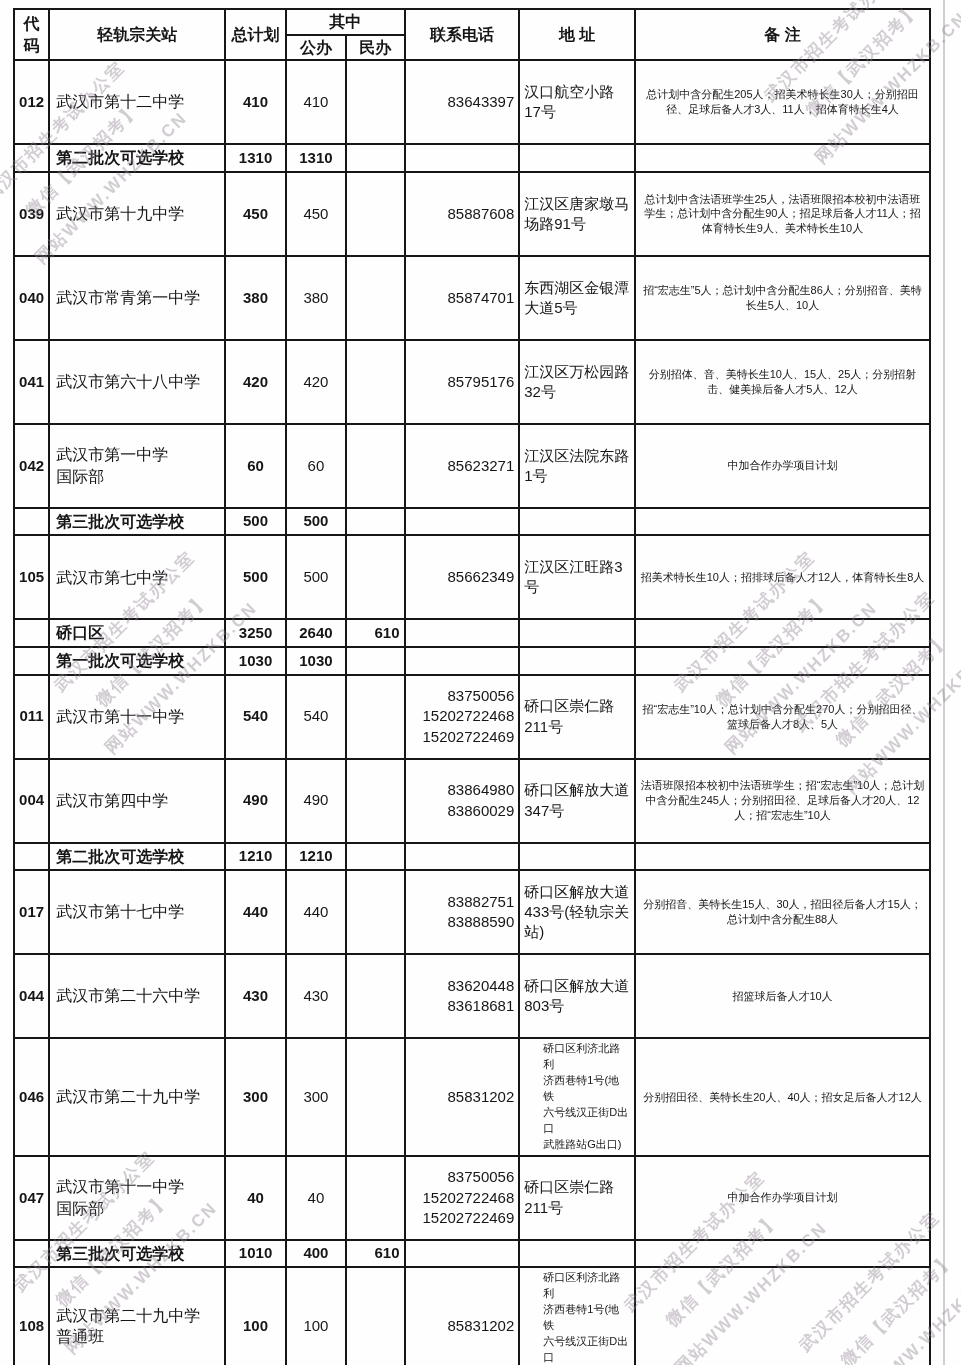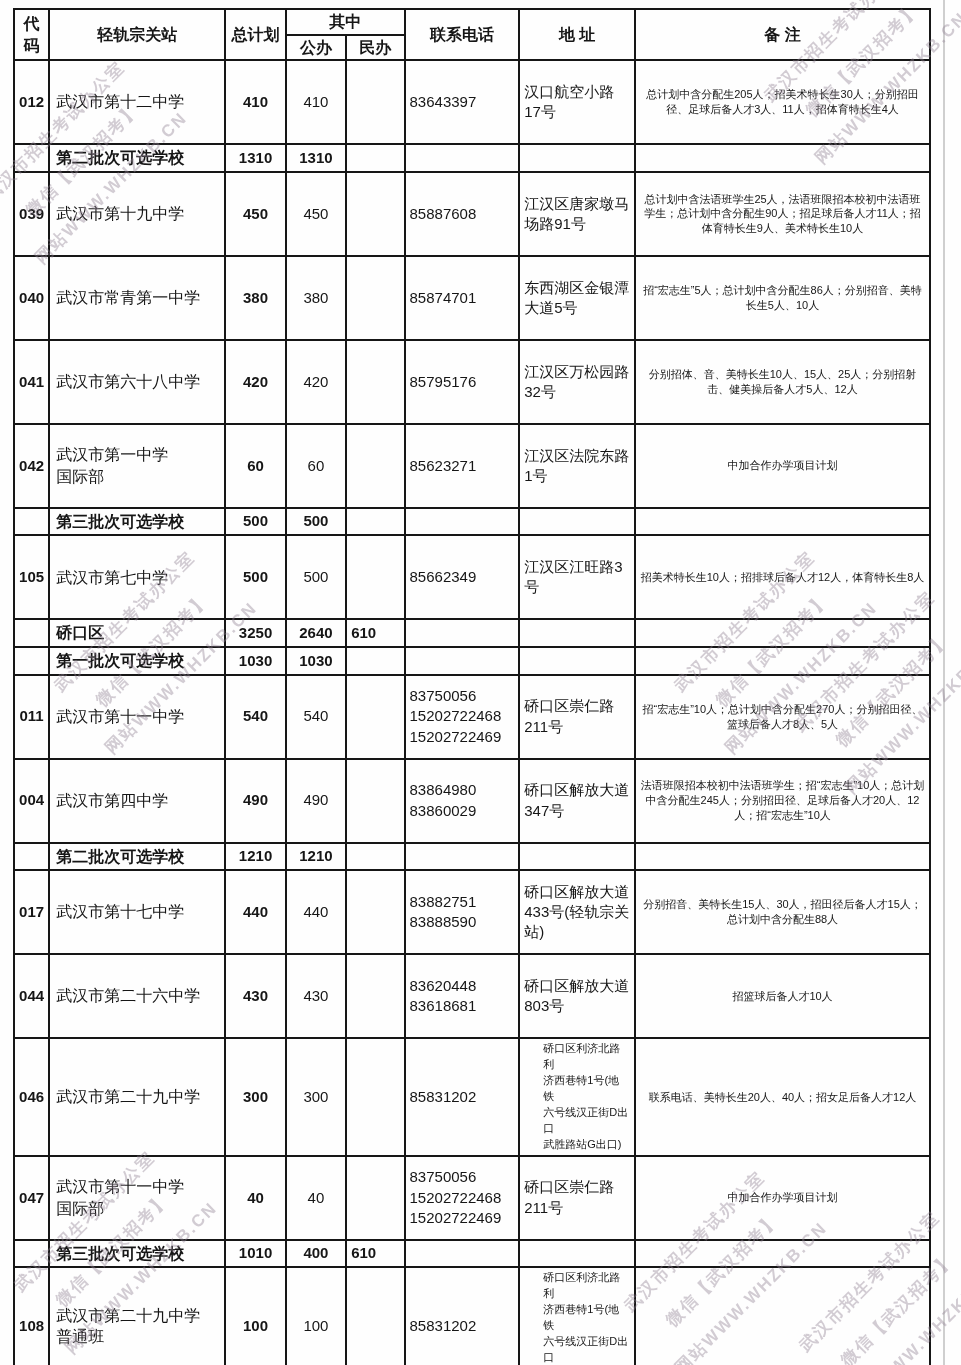--- a/index.html
+++ b/index.html
@@ -13,22 +13,22 @@
   thead th { font-weight:bold; font-size:16px; text-align:center; padding:1px 2px; white-space:pre-line; }
   thead tr { height:22px; }
 
   tr.school { height:84px; }
   tr.section, tr.district { height:27px; }
 
   td.c-code   { text-align:center;font-weight:bold; }
   td.c-name   { text-align:left; font-size:16px; white-space:pre-line; padding-left:6px;margin-top:45px; }
   td.c-total  { text-align:center; font-weight:bold; }
   td.c-public { text-align:center; }
-  td.c-private{ text-align:left; }
-  td.c-phone  { text-align:left; white-space:pre-line; }
+  td.c-private{ text-align:right; }
+  td.c-phone  { text-align:right; white-space:pre-line; }
   td.c-addr   { white-space:pre-line; }
   td.c-remark { text-align:center; font-size:11px;margin-top:16px; }
 
   tr.section td.c-name, tr.district td.c-name { font-weight:bold; }
   tr.section td.c-public, tr.district td.c-public,
   tr.section td.c-private, tr.district td.c-private { font-weight:bold; }
 
   td.c-addr.small { font-size:11px; line-height:1.45;padding-left:23px; }
 
   .wm { position:absolute; transform:rotate(-45deg); color:rgba(146,130,148,0.40);
@@ -229,21 +229,21 @@
       <td class="c-code">046</td>
       <td class="c-name">武汉市第二十九中学</td>
       <td class="c-total">300</td>
       <td class="c-public">300</td>
       <td class="c-private"></td>
       <td class="c-phone">85831202</td>
       <td class="c-addr small">硚口区利济北路利
 济西巷特1号(地铁
 六号线汉正街D出口
 武胜路站G出口)</td>
-      <td class="c-remark">联系电话、美特长生20人、40人；招女足后备人才12人</td>
+      <td class="c-remark">分别招田径、美特长生20人、40人；招女足后备人才12人</td>
     </tr>
         <tr class="school">
       <td class="c-code">047</td>
       <td class="c-name">武汉市第十一中学
 国际部</td>
       <td class="c-total">40</td>
       <td class="c-public">40</td>
       <td class="c-private"></td>
       <td class="c-phone">83750056
 15202722468

